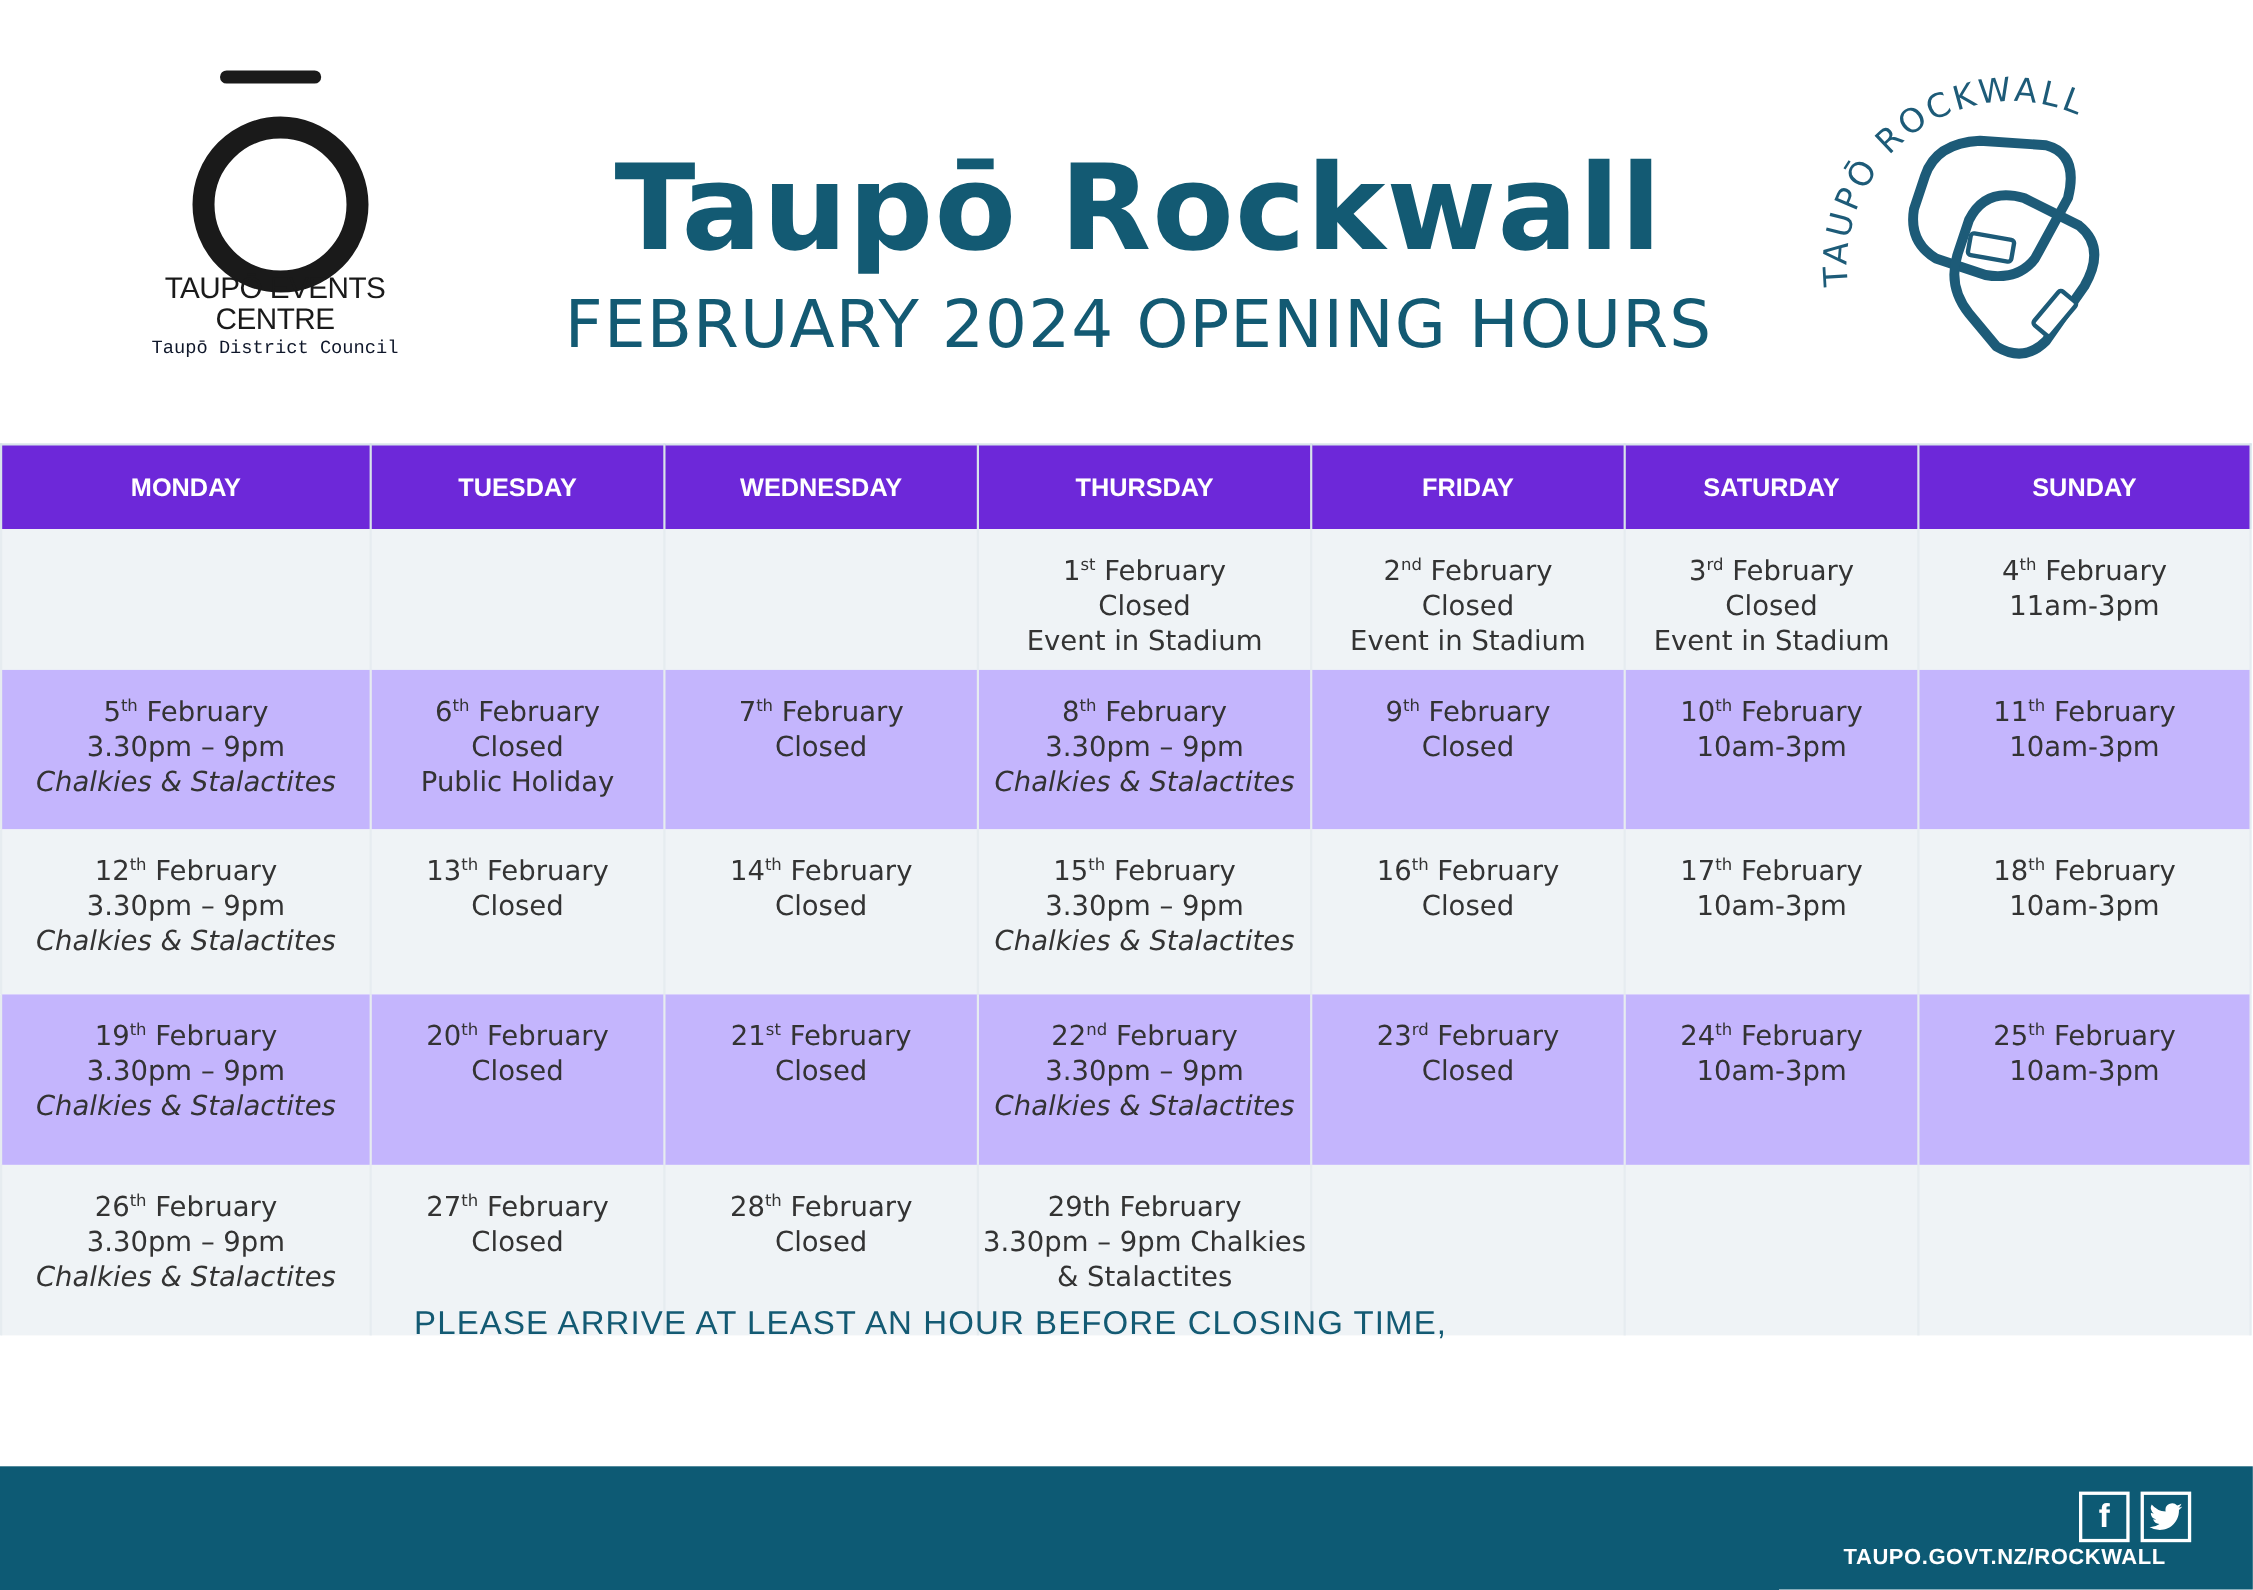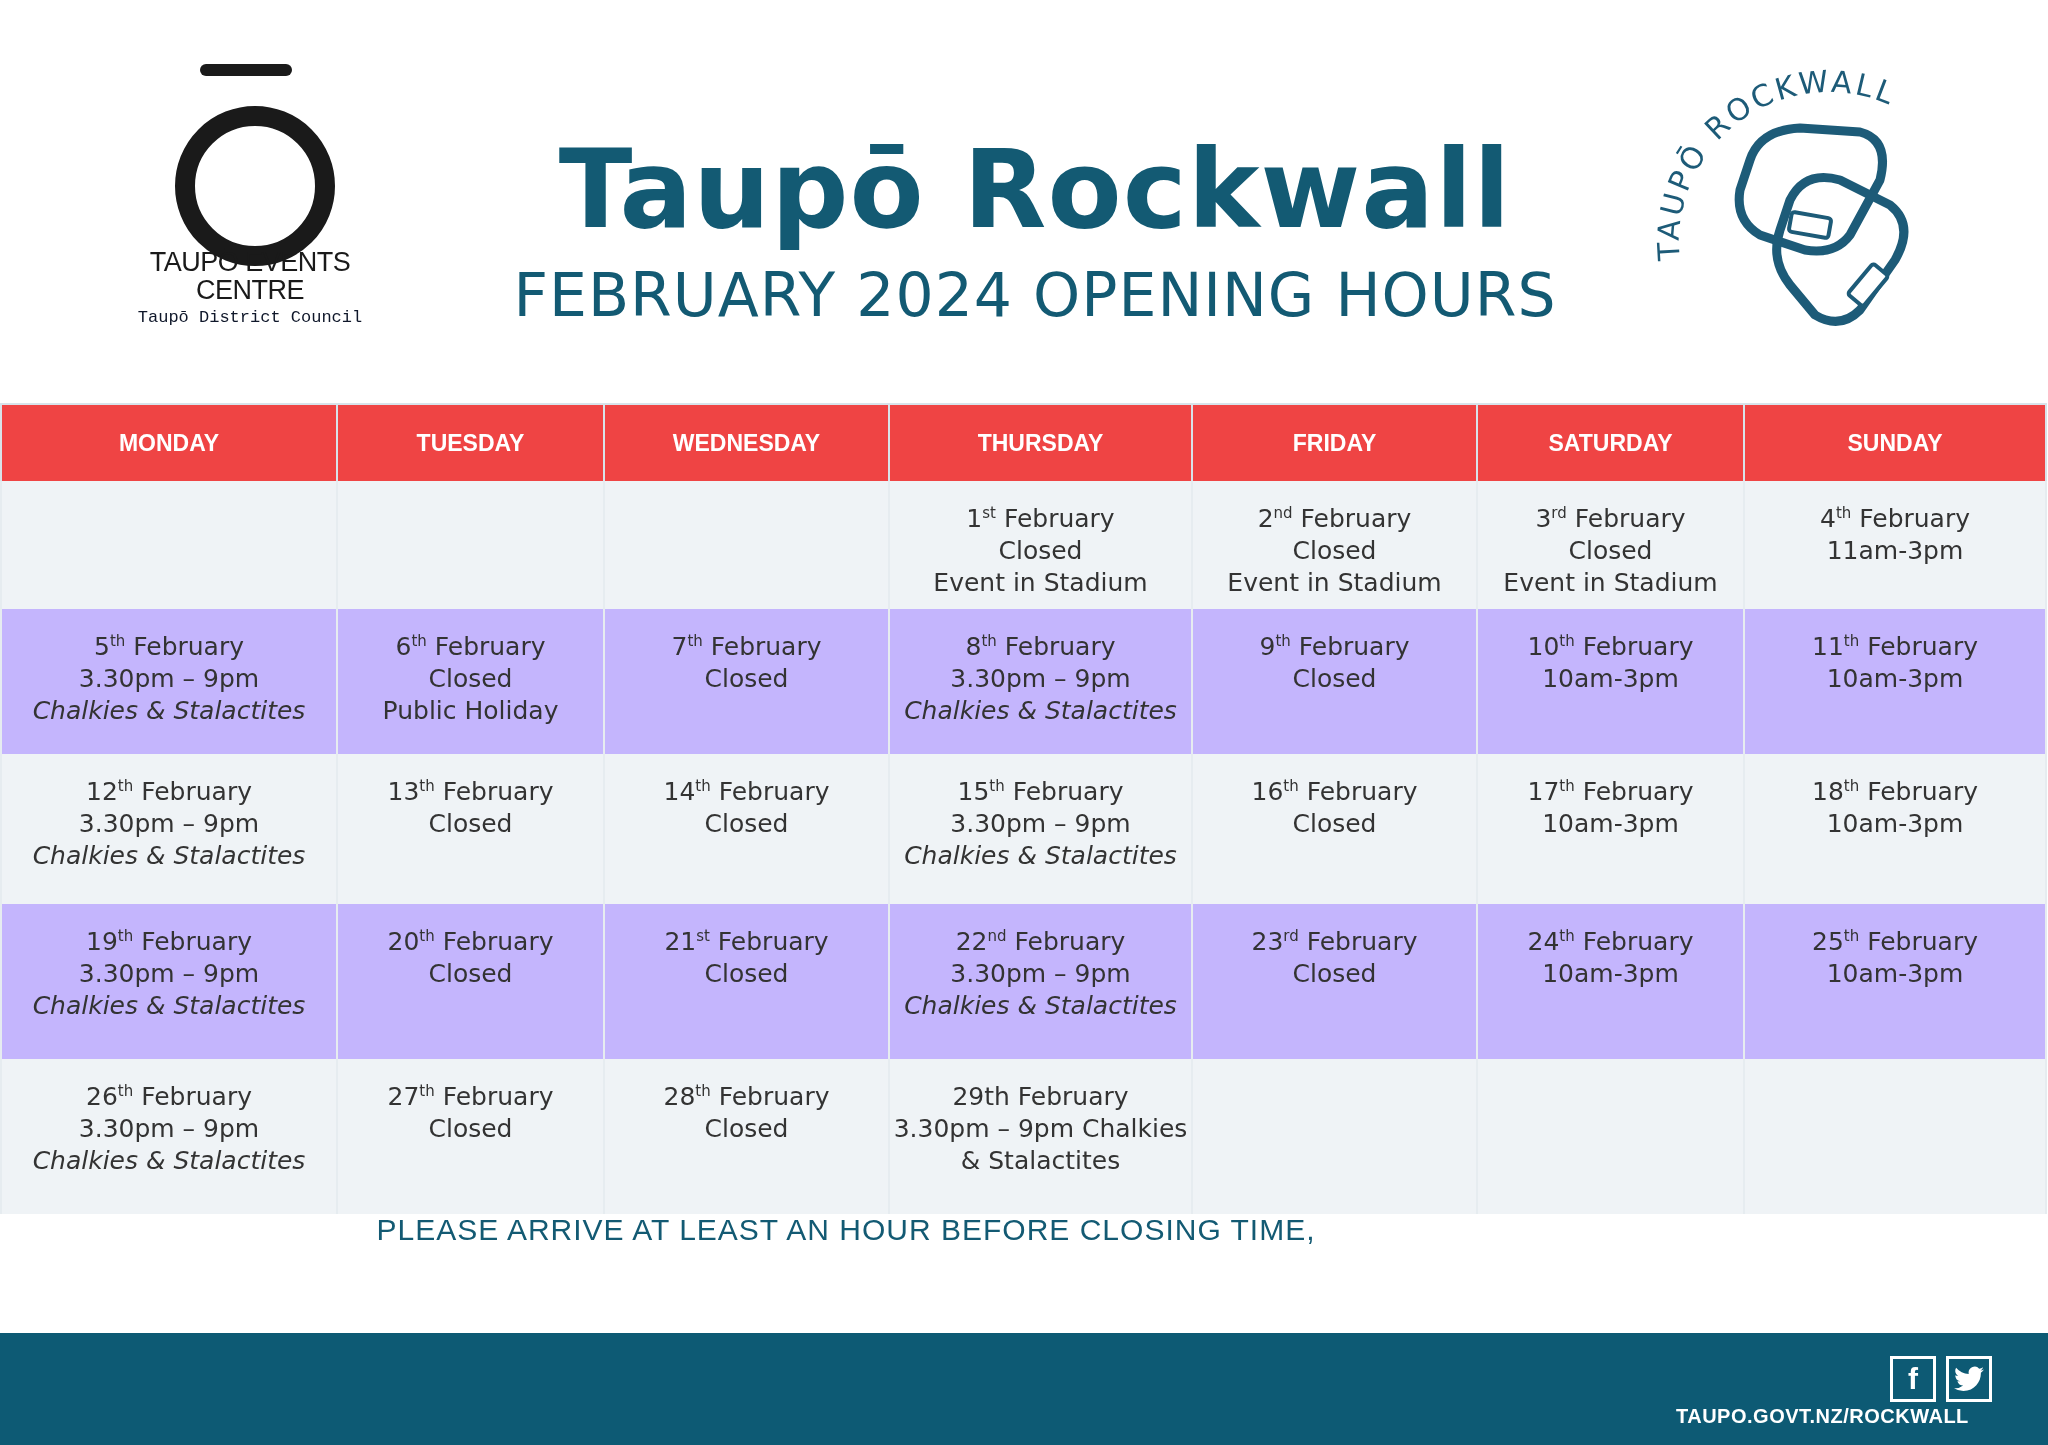--- a/index.html
+++ b/index.html
@@ -7,27 +7,27 @@
   .logo-left { position:absolute; left:130px; top:60px; width:240px; height:280px; text-align:center; }
   .logo-left .macron { position:absolute; left:70px; top:4px; width:92px; height:12px; background:#1a1a1a; border-radius:6px; }
   .logo-left .ring { position:absolute; left:45px; top:46px; width:120px; height:120px; border:20px solid #1a1a1a; border-radius:50%; }
   .logo-left .t1 { position:absolute; left:0; top:188px; width:240px; font-family:"Liberation Sans", sans-serif; font-weight:normal; font-size:27px; line-height:28px; color:#1a1a1a; letter-spacing:-0.5px; }
   .logo-left .t2 { position:absolute; left:0; top:248px; width:240px; font-family:Liberation Mono, monospace; font-size:17px; color:#0f172a; }
   .title-block { position:absolute; left:460px; top:130px; width:1150px; text-align:center; color:#135a73; }
   .title-block .main { font-family:"DejaVu Sans", sans-serif; font-weight:bold; font-size:108px; line-height:120px; letter-spacing:1px; }
   .title-block .sub { font-family:"DejaVu Sans", sans-serif; font-size:60px; line-height:70px; margin-top:10px; letter-spacing:1px; }
   .logo-right { position:absolute; left:1640px; top:50px; width:300px; height:290px; }
   .cal { position:absolute; left:0; top:403px; width:2045px; border-collapse:collapse; table-layout:fixed; }
-  .cal th { background:#ef4444; color:#ffffff; height:74px; font-family:"Liberation Sans", sans-serif; font-weight:bold; font-size:23px; border-left:2px solid #d8e3ea; border-right:2px solid #d8e3ea; border-top:2px solid #d8e3ea; }
+  .cal th { background:#6d28d9; color:#ffffff; height:74px; font-family:"Liberation Sans", sans-serif; font-weight:bold; font-size:23px; border-left:2px solid #d8e3ea; border-right:2px solid #d8e3ea; border-top:2px solid #d8e3ea; }
   .cal td { vertical-align:top; text-align:center; font-family:"DejaVu Sans", sans-serif; font-size:25px; line-height:32px; color:#333; padding-top:22px; border-left:2px solid #e6ecf0; border-right:2px solid #e6ecf0; }
   .cal tr.odd td { background:#eff3f6; }
   .cal tr.even td { background:#c4b5fd; }
   .cal td .note-i { font-style:italic; }
   .cal td sup { font-size:15px; vertical-align:top; line-height:20px; }
-  .notice { position:absolute; left:0; top:1210px; width:1692px; text-align:center; color:#135a73; font-family:"Liberation Sans", sans-serif; font-size:30px; line-height:40px; letter-spacing:1px; }
+  .notice { position:absolute; left:0; top:1184px; width:1692px; text-align:center; color:#135a73; font-family:"Liberation Sans", sans-serif; font-size:30px; line-height:40px; letter-spacing:1px; }
   .footer { position:absolute; left:0; top:1333px; width:2048px; height:112px; background:#0d5a74; }
   .footer .social { position:absolute; left:1890px; top:23px; display:flex; gap:10px; }
   .footer .social .sbox { width:40px; height:40px; border:3px solid #fff; display:flex; align-items:center; justify-content:center; color:#fff; font-weight:bold; font-size:30px; font-family:"Liberation Sans", sans-serif; }
   .footer .url { position:absolute; left:1676px; top:72px; color:#fff; font-family:"Liberation Sans", sans-serif; font-weight:bold; font-size:20px; letter-spacing:0.5px; }
 </style>
 </head>
 <body>
 
 <div class="logo-left">
   <div class="macron"></div>

